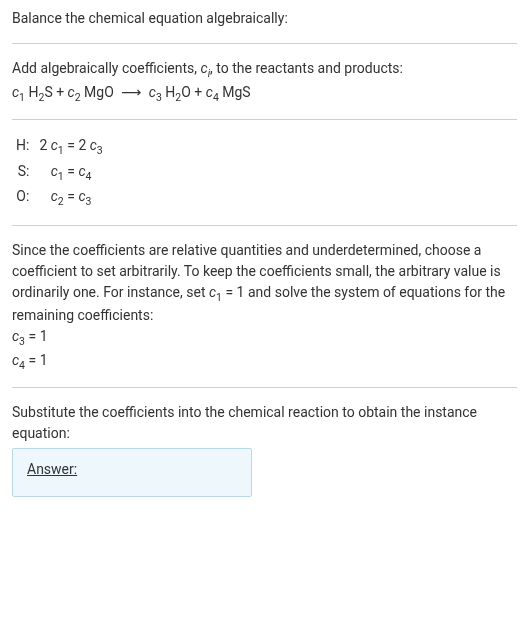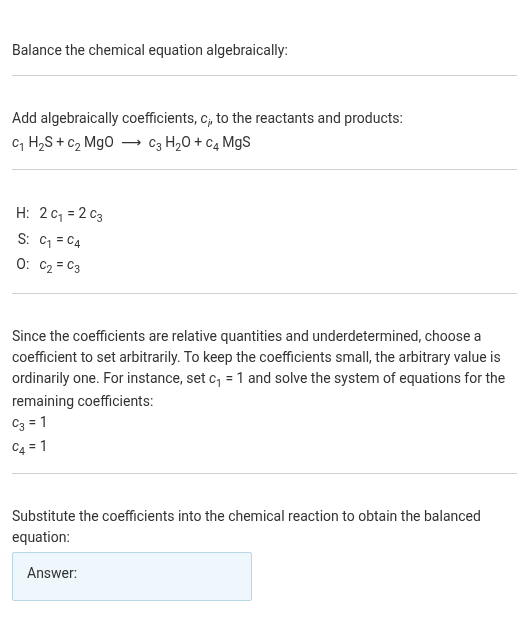--- a/index.html
+++ b/index.html
@@ -8,21 +8,20 @@
       color: #333;
       background: #fff;
       margin: 0;
       padding: 8px 12px;
       width: 529px;
       box-sizing: border-box;
       line-height: 1.5;
     }
     .section {
       margin-bottom: 4px;
-      margin-top: 32px;
     }
     hr {
       border: none;
       border-top: 1px solid #cfcfcf;
       margin: 14px 0;
     }
     .sub {
       vertical-align: sub;
       font-size: 0.75em;
     }
@@ -34,35 +33,37 @@
       margin: 0 4px;
     }
     .atom-table {
       border-collapse: collapse;
       margin-top: 4px;
       margin-left: 4px;
     }
     .atom-table td {
       padding: 1px 8px 1px 0;
       vertical-align: baseline;
+      text-align: center;
     }
     .atom-table td:first-child {
       text-align: right;
       padding-right: 10px;
     }
     .answer-box {
       border: 1px solid #b8d8e8;
       background: #eef7fb;
       padding: 10px 14px;
       border-radius: 2px;
       display: inline-block;
       min-width: 210px;
     }
     .answer-label {
       margin-bottom: 6px;
+      text-decoration: underline;
     }
   </style>
 </head>
 <body>
 
 
 
 
 <div class="section">
   <div>Balance the chemical equation algebraically:</div>
@@ -120,21 +121,21 @@
     <span>Since the coefficients are relative quantities and underdetermined, choose a coefficient to set arbitrarily. To keep the coefficients small, the arbitrary value is ordinarily one. For instance, set </span><span class="italic">c</span><span class="sub">1</span><span> = 1 and solve the system of equations for the remaining coefficients:</span>
   </div>
   <div><span class="italic">c</span><span class="sub">3</span><span> = 1</span></div>
   <div><span class="italic">c</span><span class="sub">4</span><span> = 1</span></div>
 </div>
 
 <hr>
 
 
 <div class="section">
-  <div>Substitute the coefficients into the chemical reaction to obtain the balanced equation:</div>
+  <div>Substitute the coefficients into the chemical reaction to obtain the instance equation:</div>
 </div>
 
 <div class="answer-box">
   <div class="answer-label">Answer:</div>
   
 </div>
 
 
 
 

